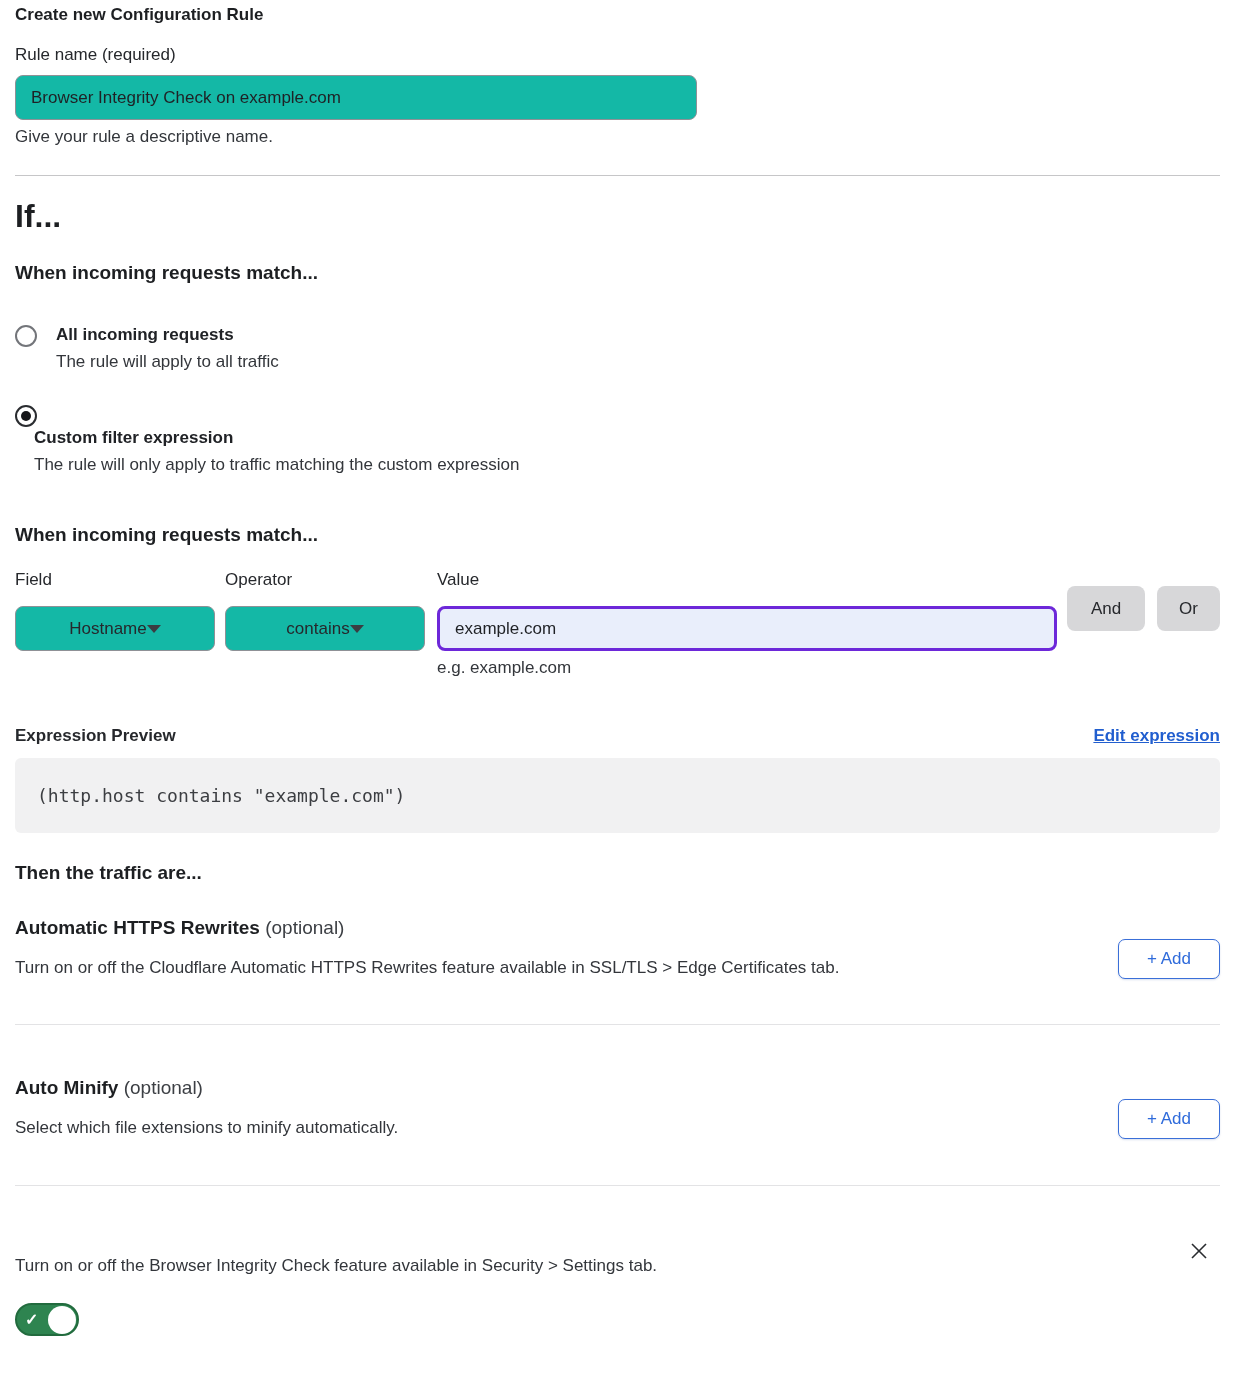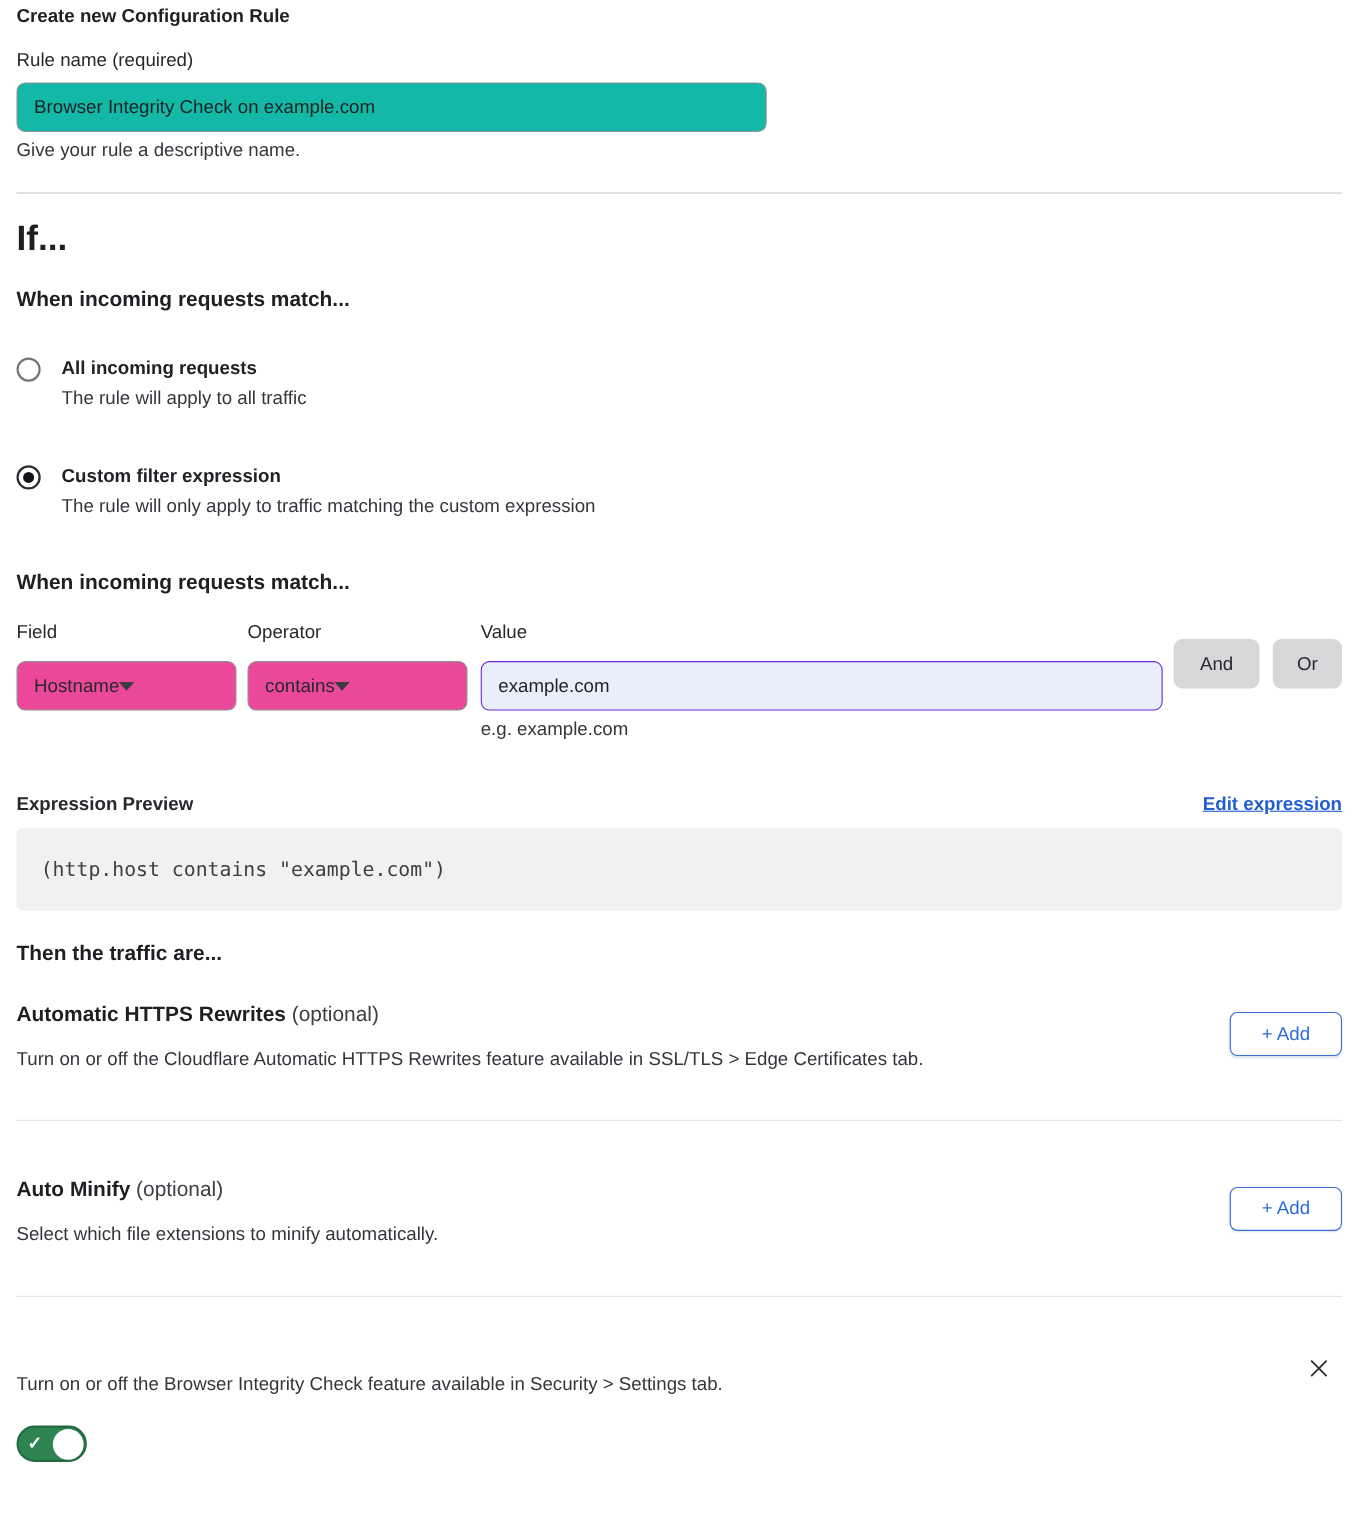--- a/index.html
+++ b/index.html
@@ -38,21 +38,21 @@
   }
   .help-text { margin-top: 6px; font-size: 17px; line-height: 21px; color: #33363b; }
 
   .divider { border: none; border-top: 1px solid #c6c6c8; margin-top: 28px; }
   .divider-light { border: none; border-top: 1px solid #e3e3e5; }
 
   .if-heading { font-size: 32px; font-weight: 700; line-height: 29px; margin-top: 26px; color: #1d1f22; }
   .section-heading { font-size: 19px; font-weight: 700; line-height: 23px; margin-top: 30px; color: #1d1f22; }
 
   .radio-option { display: flex; margin-top: 40px; }
-  .radio-option + .radio-option { margin-top: 50px; }
+  .radio-option + .radio-option { margin-top: 32px; flex-direction: column; }
   .radio-circle {
     flex: 0 0 auto;
     width: 22px; height: 22px;
     border: 2px solid #73757a;
     border-radius: 50%;
     margin-top: 1px;
     background: #ffffff;
     cursor: pointer;
     position: relative;
   }
@@ -75,39 +75,39 @@
   .builder-row { display: flex; margin-top: 24px; }
   .builder-col { display: flex; flex-direction: column; }
   .col-field { width: 200px; margin-right: 10px; }
   .col-operator { width: 200px; margin-right: 12px; }
   .col-value { flex: 1 1 auto; margin-right: 10px; }
   .col-connector { flex: 0 0 auto; }
 
   .control { margin-top: 16px; height: 45px; }
 
   .select-box {
-    display: flex; align-items: center; justify-content: flex-start;
+    display: flex; align-items: center; justify-content: center;
     border: 1px solid #8f9196;
     border-radius: 8px;
-    background: #ec4899;
+    background: #14b8a6;
     padding: 0 15px;
     font-size: 17px;
     color: #26282c;
     cursor: pointer;
   }
   .chevron-down {
     width: 0; height: 0;
     border-left: 7px solid transparent;
     border-right: 7px solid transparent;
     border-top: 8px solid #3b3d42;
   }
 
   .value-input {
     width: 100%;
-    border: 1px solid #6d28d9;
+    border: 3px solid #6d28d9;
     border-radius: 8px;
     background: #e9eefb;
     padding: 0 15px;
     font-size: 17px;
     font-family: "Liberation Sans", sans-serif;
     color: #1f2125;
     outline: none;
   }
   .value-help { margin-top: 7px; font-size: 17px; color: #33363b; }
 
@@ -145,21 +145,21 @@
   .setting-row { display: flex; justify-content: space-between; align-items: flex-start; }
   .setting-1 { margin-top: 32px; }
   .setting-2 { margin-top: 51px; }
   .setting-3 { margin-top: 51px; }
   .setting-title { font-size: 19px; font-weight: 700; line-height: 23px; color: #1d1f22; }
   .setting-optional { font-weight: 400; color: #3c3f44; }
   .setting-desc { margin-top: 18px; font-size: 17px; line-height: 21px; color: #33363b; }
 
   .add-btn {
     flex: 0 0 auto;
-    margin-top: 9px;
+    margin-top: 23px;
     min-width: 92px;
     height: 40px;
     background: #ffffff;
     border: 1px solid #3a6fd8;
     border-radius: 7px;
     color: #2f6bdb;
     font-size: 17px;
     font-family: "Liberation Sans", sans-serif;
     cursor: pointer;
     box-shadow: 0 1px 2px rgba(40, 80, 160, 0.18);

